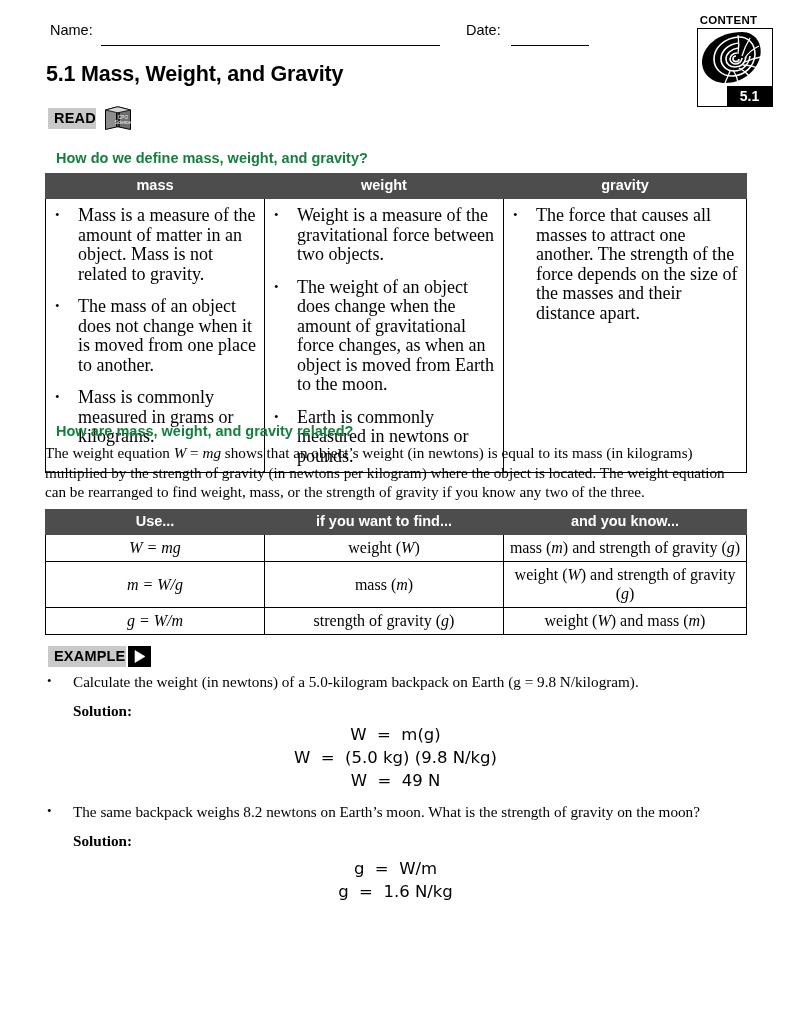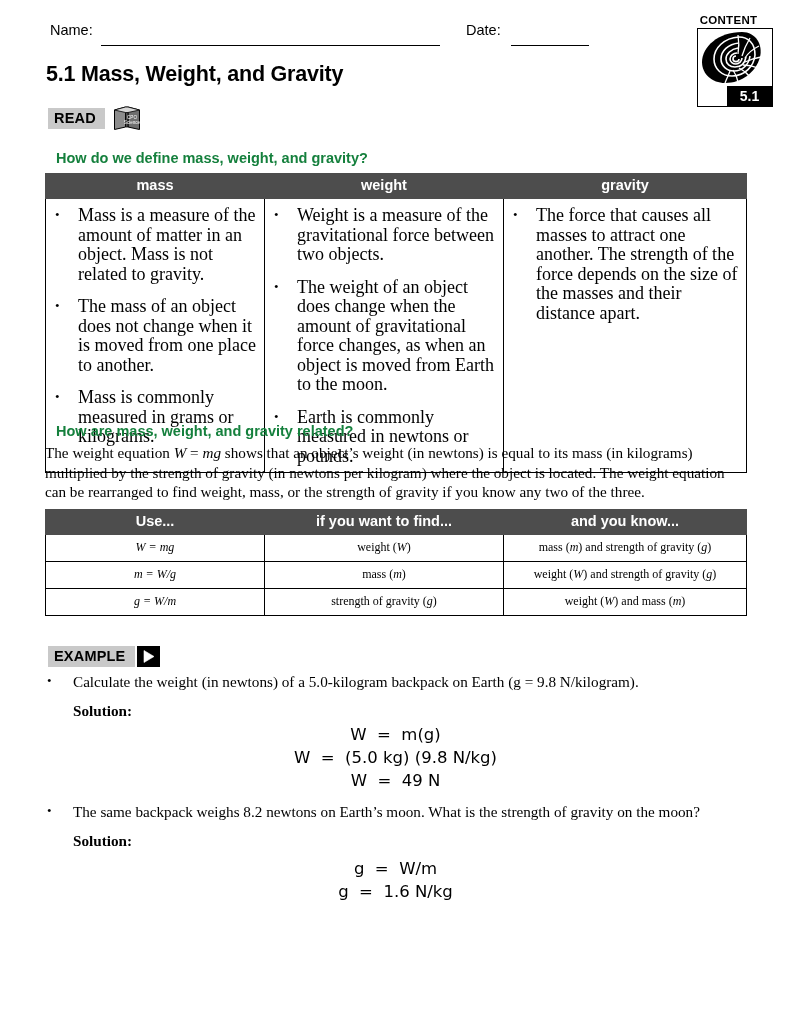--- a/index.html
+++ b/index.html
@@ -115,21 +115,21 @@
     align-items: stretch;
     height: 21px;
   }
   .tag-text {
     background: #c9c9c9;
     color: #000;
     font-family: "Liberation Sans", sans-serif;
     font-weight: bold;
     font-size: 14.5px;
     letter-spacing: 0.2px;
-    padding: 0 9px 0 6px;
+    padding: 0 0 0 6px;
     display: flex;
     align-items: center;
     line-height: 1;
   }
   .tag-icon {
     display: flex;
     align-items: center;
     justify-content: center;
     margin-left: 3px;
   }
@@ -212,21 +212,21 @@
     top: -1px;
     font-size: 13px;
   }
 
   
   #equation-table { left: 45px; top: 509px; width: 701px; }
   #equation-table td {
     text-align: center;
     vertical-align: middle;
     padding: 3px 5px 4px 5px;
-    font-size: 12px;
+    font-size: 16px;
     line-height: 19px;
     height: 18px;
   }
 
   
   .body-para {
     position: absolute;
     left: 45px;
     top: 443px;
     width: 702px;

